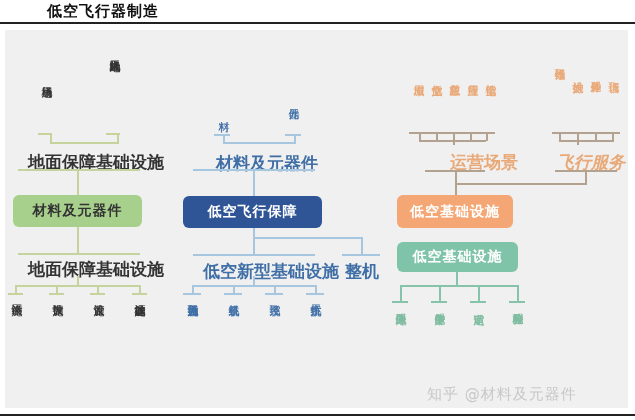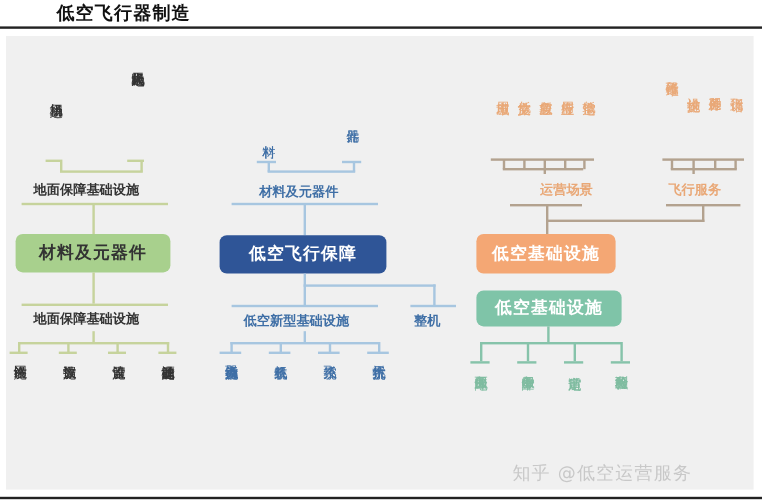--- a/index.html
+++ b/index.html
@@ -7,21 +7,21 @@
          font-family:"DejaVu Sans", sans-serif; }
   .title { position:absolute; left:47px; top:2px; font-size:15px; font-weight:bold; color:#111;
            letter-spacing:1px; }
   .rule-top { position:absolute; left:0; top:22px; width:635px; height:2px; background:#222; }
   .rule-bot { position:absolute; left:0; top:414px; width:635px; height:2px; background:#222; }
   .panel { position:absolute; left:5px; top:30px; width:623px; height:378px; background:#f0f0f0; }
   .vt { position:absolute; writing-mode:vertical-rl; text-orientation:upright; font-size:11px;
         line-height:12px; letter-spacing:0px; }
   .hl { position:absolute; height:2px; }
   .vl { position:absolute; width:2px; }
-  .lbl { position:absolute; font-size:11px; font-weight:bold; white-space:nowrap; }
+  .lbl { position:absolute; font-size:17px; font-weight:bold; white-space:nowrap; }
   .box { position:absolute; border-radius:6px; color:#fff; font-size:14px; font-weight:bold;
          display:flex; align-items:center; justify-content:center; letter-spacing:1px; }
   .g-line { background:#c6d39c; }
   .b-line { background:#a7c6e0; }
   .o-line { background:#b3a28f; }
   .t-line { background:#86c3aa; }
   .g-txt { color:#333; }
   .b-txt { color:#3f6fa6; }
   .o-txt { color:#e9a877; }
   .t-txt { color:#7fbca0; }
@@ -114,21 +114,21 @@
 <div class="vt o-txt" style="left:553px;top:60px;">飞行器维修</div>
 <div class="vt o-txt" style="left:571px;top:73px;">设施维护</div>
 <div class="vt o-txt" style="left:589px;top:73px;">延伸服务</div>
 <div class="vt o-txt" style="left:607px;top:73px;">飞行培训</div>
 <div class="hl o-line" style="left:552px;top:132px;width:68px;"></div>
 <div class="hl o-line" style="left:559px;top:140px;width:55px;"></div>
 <div class="vl o-line" style="left:559px;top:133px;height:8px;"></div>
 <div class="vl o-line" style="left:577px;top:133px;height:12px;"></div>
 <div class="vl o-line" style="left:595px;top:133px;height:8px;"></div>
 <div class="vl o-line" style="left:612px;top:133px;height:8px;"></div>
-<div class="lbl o-txt" style="left:557px;top:151px;">飞行服务</div>
+<div class="lbl o-txt" style="left:557px;top:151px;font-style:italic;">飞行服务</div>
 
 <div class="hl o-line" style="left:425px;top:170px;width:60px;"></div>
 <div class="hl o-line" style="left:555px;top:170px;width:62px;"></div>
 <div class="vl o-line" style="left:455px;top:171px;height:24px;"></div>
 <div class="vl o-line" style="left:585px;top:171px;height:14px;"></div>
 <div class="hl o-line" style="left:455px;top:183px;width:132px;"></div>
 <div class="box" style="left:397px;top:195px;width:116px;height:33px;background:#f4a774;">低空基础设施</div>
 
 <div class="box" style="left:397px;top:242px;width:121px;height:30px;background:#7fc4a8;">低空基础设施</div>
 <div class="vl t-line" style="left:456px;top:272px;height:14px;"></div>
@@ -139,14 +139,14 @@
 <div class="vl t-line" style="left:517px;top:285px;height:16px;"></div>
 <div class="hl t-line" style="left:392px;top:301px;width:16px;"></div>
 <div class="hl t-line" style="left:431px;top:301px;width:16px;"></div>
 <div class="hl t-line" style="left:470px;top:301px;width:16px;"></div>
 <div class="hl t-line" style="left:509px;top:301px;width:16px;"></div>
 <div class="vt t-txt" style="left:394px;top:305px;">地面保障服务</div>
 <div class="vt t-txt" style="left:433px;top:305px;">空中保障服务</div>
 <div class="vt t-txt" style="left:472px;top:305px;">适航审定</div>
 <div class="vt t-txt" style="left:511px;top:305px;">检测检验服务</div>
 
-<div class="watermark">知乎 @低空运营服务</div>
+<div class="watermark">知乎 @材料及元器件</div>
 <div class="rule-bot"></div>
 
 </body></html>

